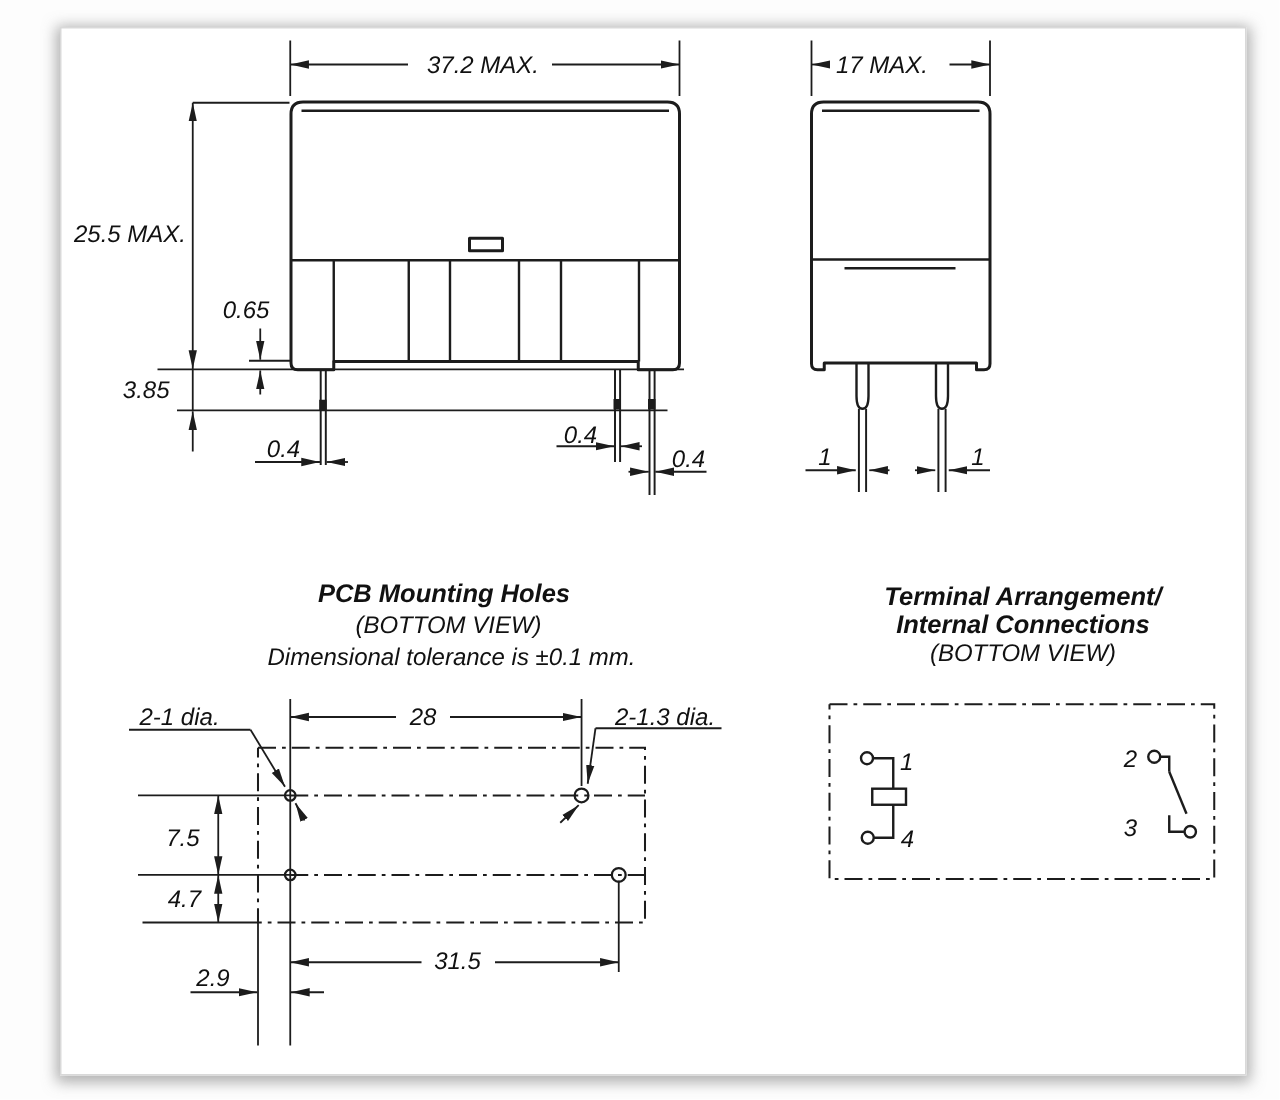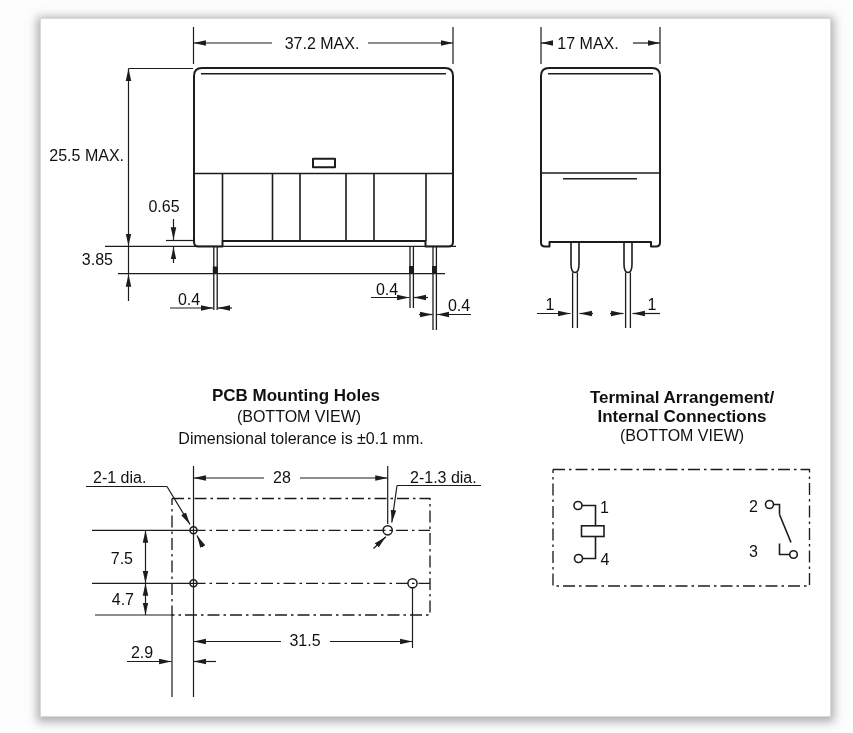--- a/index.html
+++ b/index.html
@@ -2,21 +2,21 @@
 <html><head>
 <meta charset="utf-8">
 <style>
   html,body { margin:0; padding:0; }
   body {
     width:853px; height:733px;
     background:#fdfdfd;
     font-family:"Liberation Sans", sans-serif;
     position:relative; overflow:hidden;
   }
-  .canvas { position:absolute; left:0; top:0; width:839px; height:733px; }
+  .canvas { position:absolute; left:0; top:0; width:839px; height:733px;font-style:italic; }
   .page {
     position:absolute; left:40px; top:18px; width:789px; height:697px;
     background:#ffffff;
     border:1px solid #d9d9d9;
     box-shadow:0 2px 9px 3px rgba(110,110,110,0.55);
   }
   svg.drawing { position:absolute; left:0; top:0; width:853px; height:733px; }
 
   .ln   { stroke:#1c1c1c; stroke-width:2;   fill:none; stroke-linejoin:round; }
   .ln15 { stroke:#1c1c1c; stroke-width:1.6; fill:none; }

